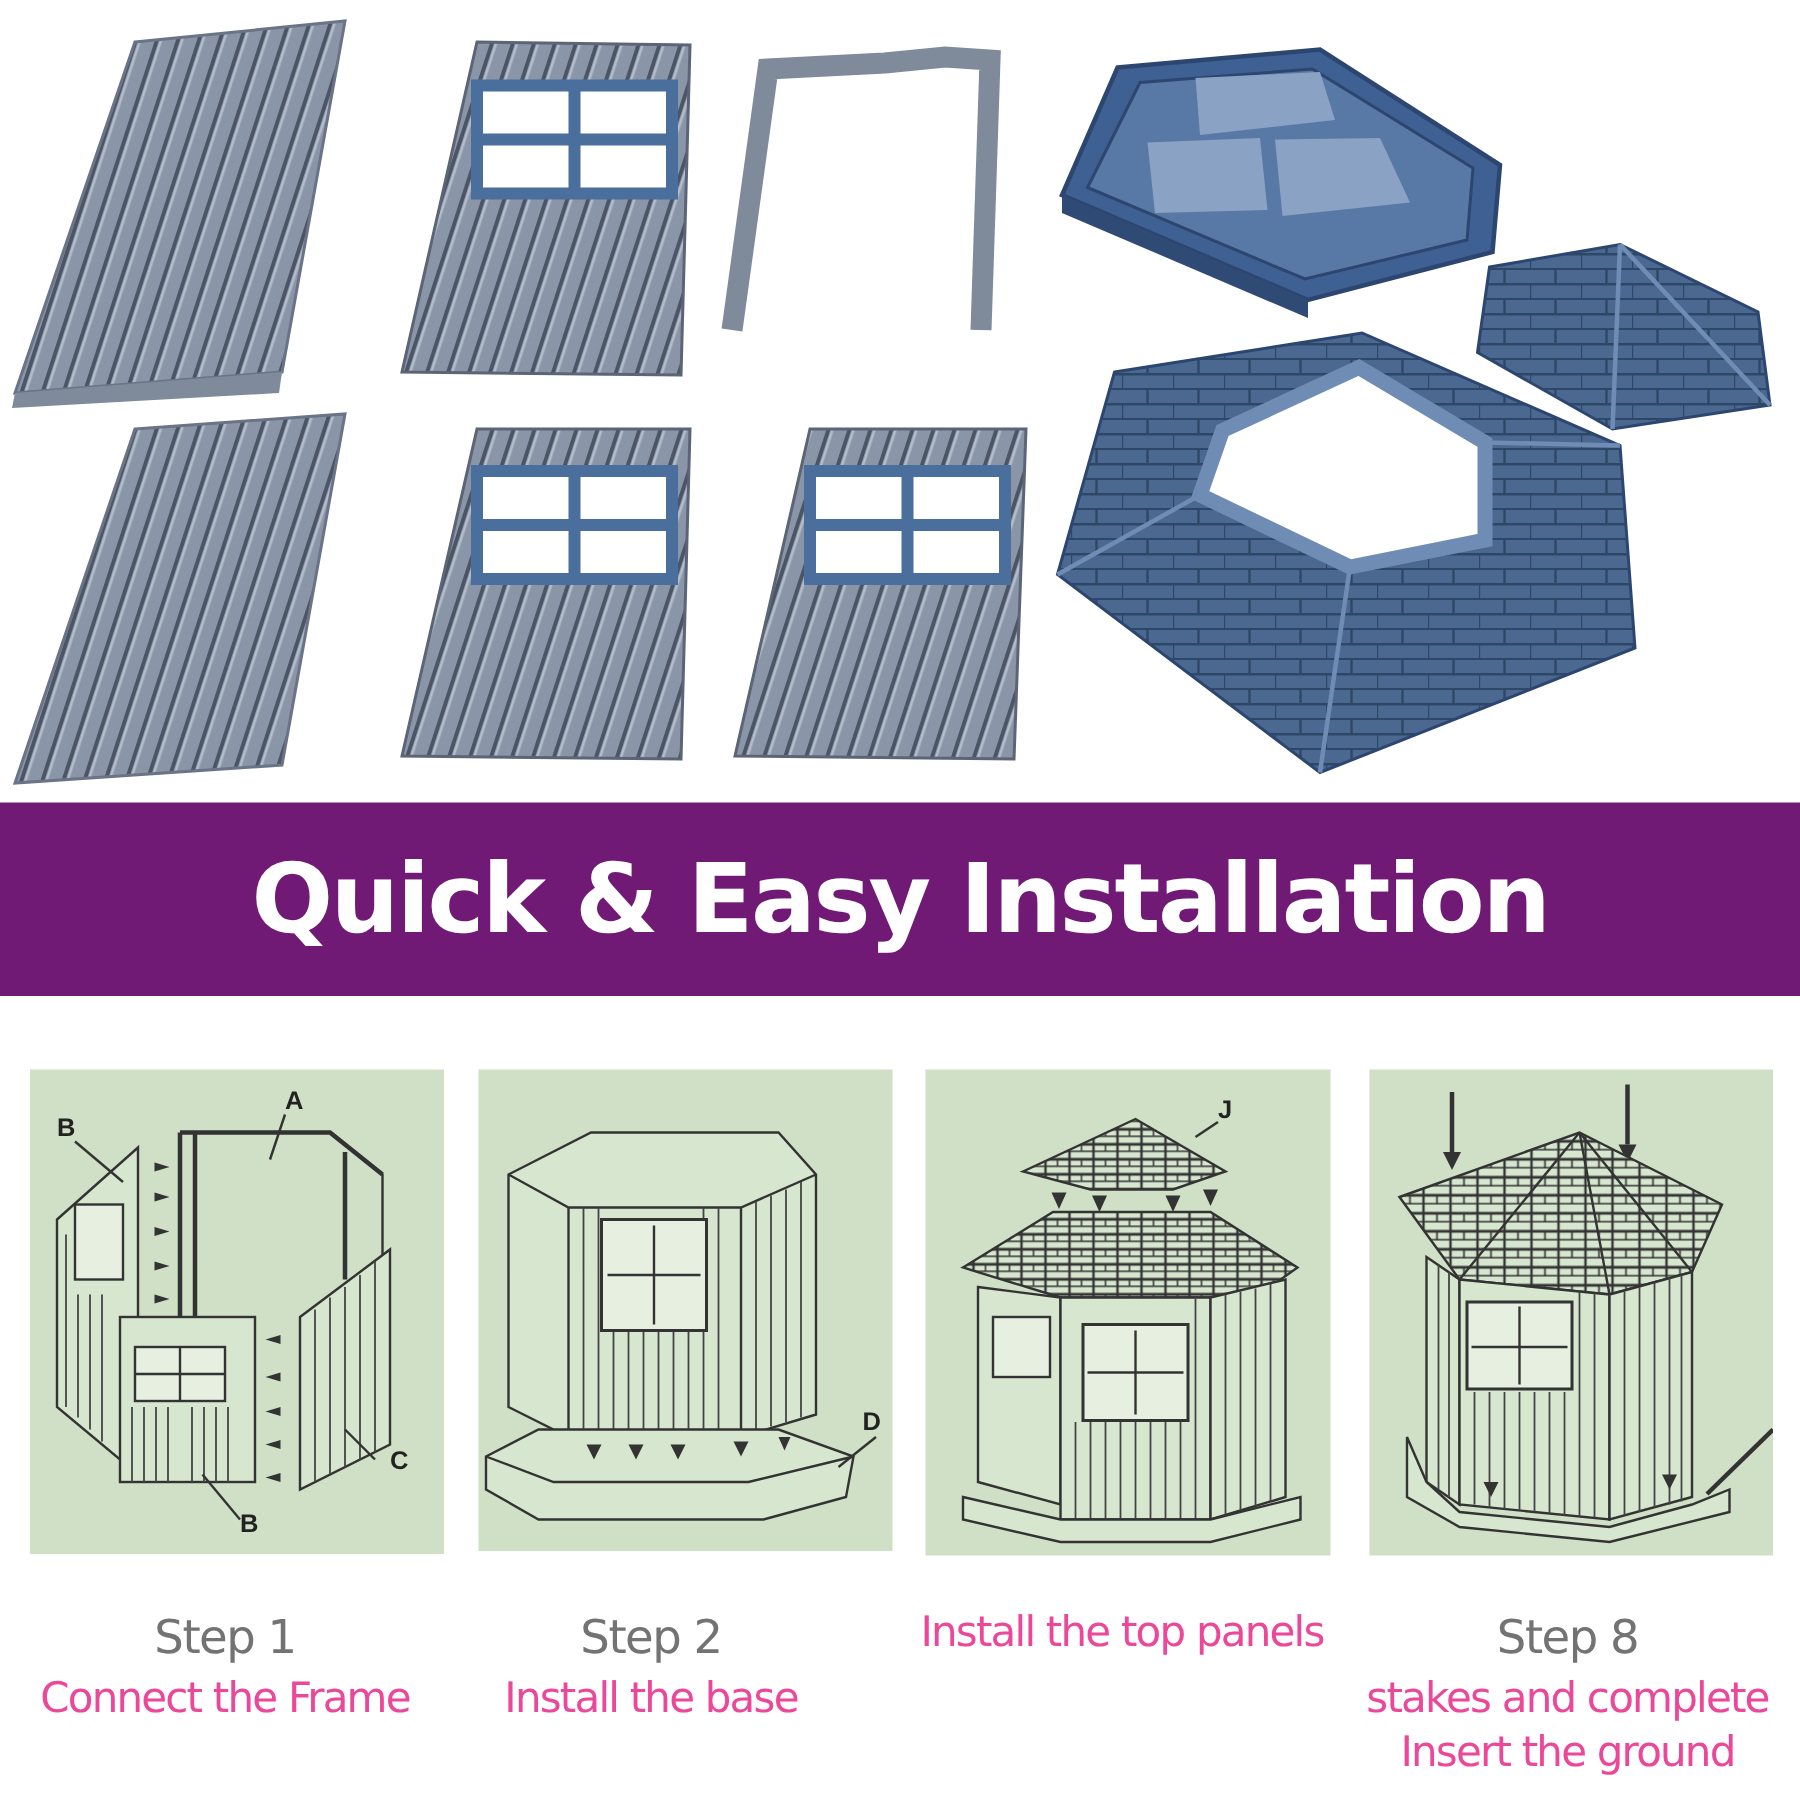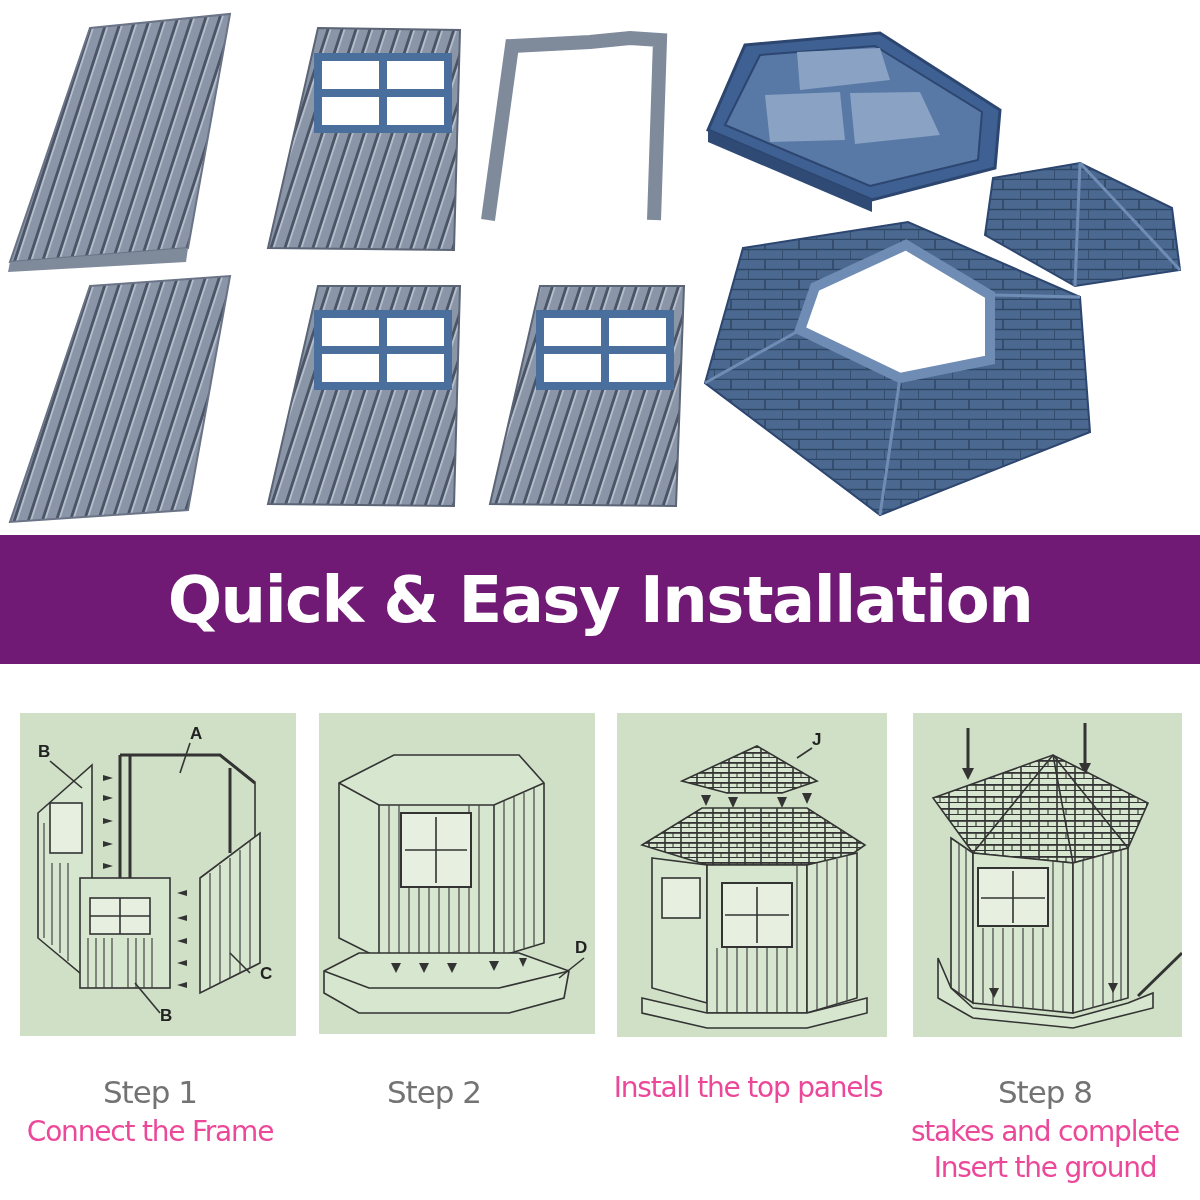--- a/index.html
+++ b/index.html
@@ -300,20 +300,21 @@
     <line x1="225" y1="283" x2="269" y2="240" stroke-width="3"></line>
   </svg>
 </div>
 
 <div class="step" style="left:0px;width:300px;">
   <div class="step-num">Step 1</div>
   <div class="step-desc">Connect the Frame</div>
 </div>
 <div class="step" style="left:284px;width:300px;">
   <div class="step-num">Step 2</div>
+  <div class="step-desc">Install the base</div>
 </div>
 <div class="step" style="left:598px;width:300px;">
   <div class="step-desc">Install the top panels</div>
 </div>
 <div class="step" style="left:890px;width:310px;">
   <div class="step-num">Step 8</div>
   <div class="step-desc">stakes and complete</div>
   <div class="step-desc">Insert the ground</div>
 </div>
 

